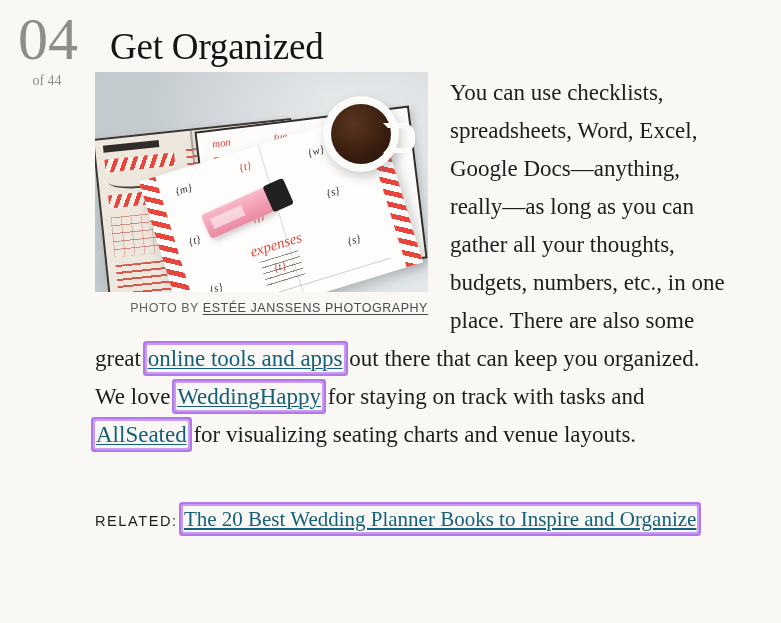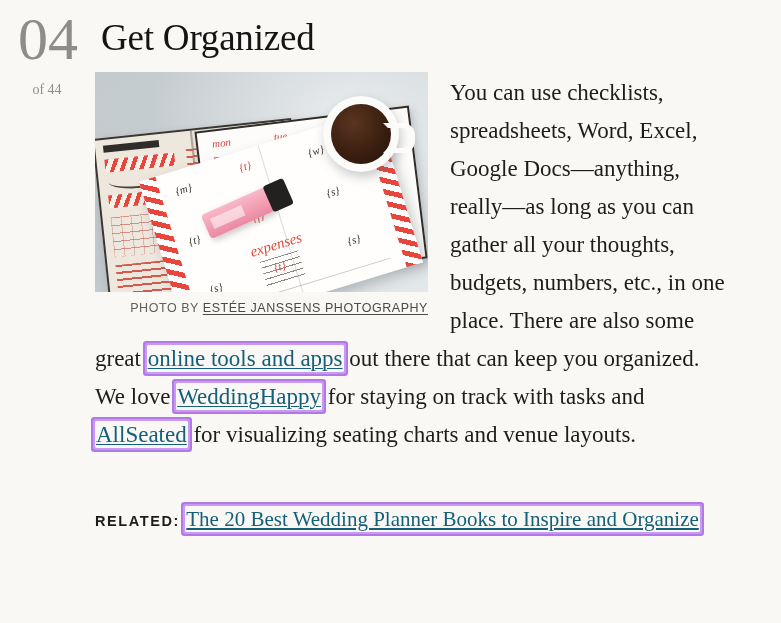--- a/index.html
+++ b/index.html
@@ -35,33 +35,33 @@
     color: #8e8d8a;
     letter-spacing: 0px;
     display: block;
     line-height: 1.05;
   }
   .slide-number .of {
     display: block;
     font-family: "Liberation Serif", "DejaVu Serif", serif;
     font-size: 14px;
     color: #8e8d8a;
-    margin-top: 12px;
+    margin-top: 3px;
   }
   .page-title {
     position: absolute;
     left: 93px;
     top: 9px;
     font-family: "Liberation Serif", "DejaVu Serif", serif;
     font-size: 37px;
     color: #141414;
     letter-spacing: -0.2px;
     line-height: 1.12;
     font-weight: normal;
-    margin: 8px;
+    margin: 17px;
     text-align: center;
   }
 
   
   .article {
     position: relative;
     padding: 0 55px 0 95px;
   }
 
   
@@ -377,21 +377,21 @@
   
   .related {
     clear: both;
     margin-top: 46px;
     font-size: 21px;
     line-height: 38px;
   }
   .related-label {
     font-family: "Liberation Sans", "DejaVu Sans", sans-serif;
     font-size: 14.5px;
-    font-weight: bold;
+    font-weight: normal;
     letter-spacing: 1.6px;
     color: #1d1d1d;
     text-transform: uppercase;
   }
   .related-link {
     font-family: "Liberation Serif", "DejaVu Serif", serif;
     font-size: 21px;
     color: #14607a;
     text-decoration: underline;
     text-underline-offset: 2px;

